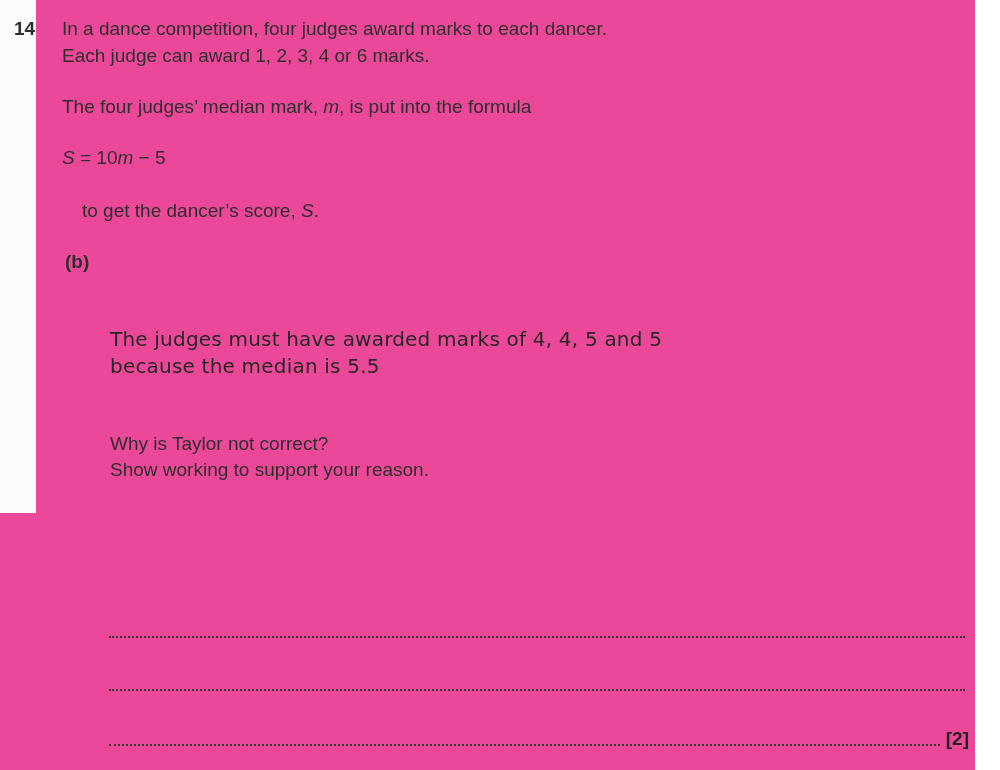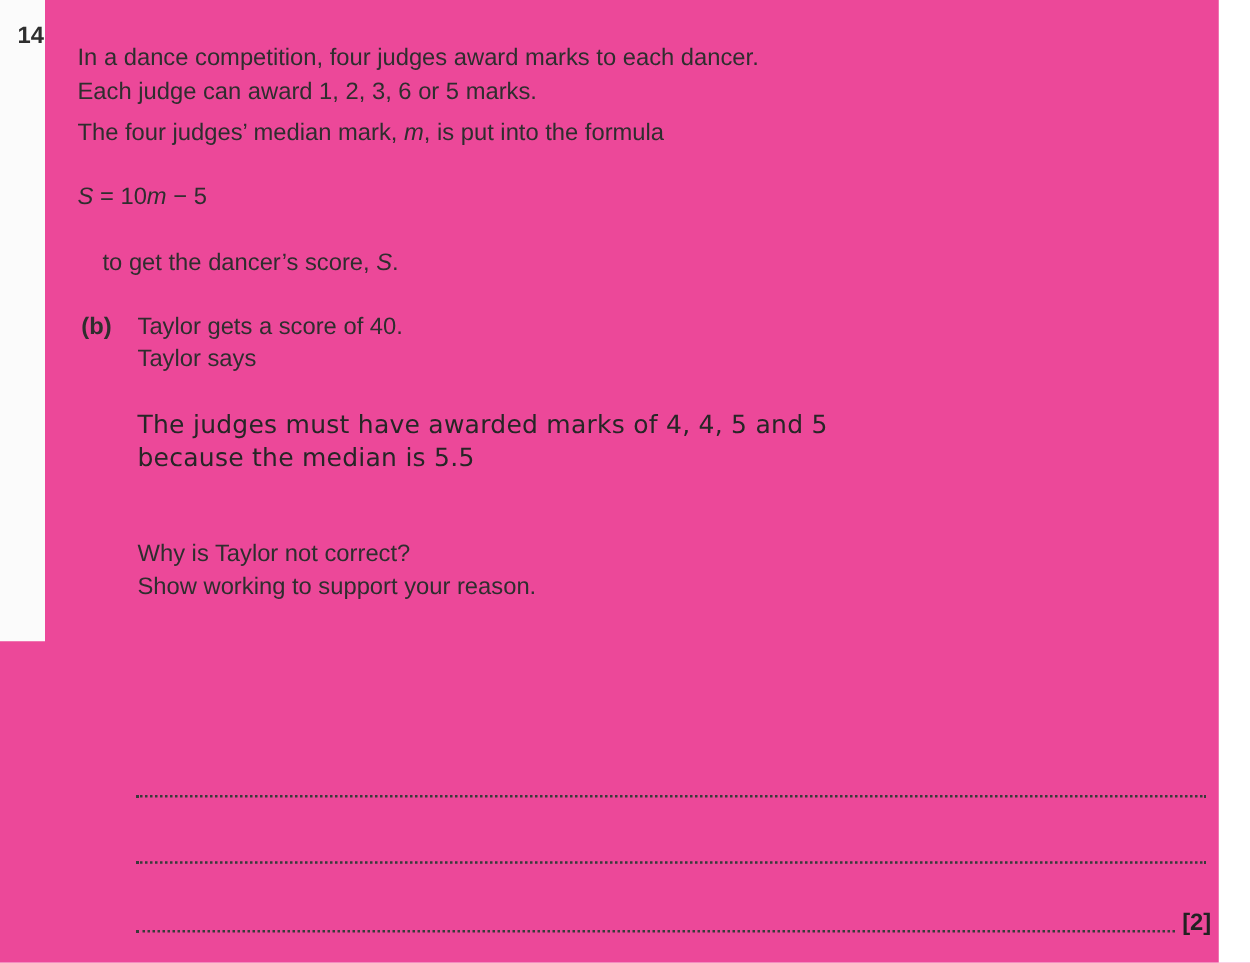--- a/index.html
+++ b/index.html
@@ -26,21 +26,21 @@
   }
   .txt {
     position: absolute;
     font-size: 19px;
     line-height: 27px;
     color: #2e2e2e;
     white-space: pre;
   }
   .it { font-style: italic; }
   .qnum { left: 14px; top: 15px; font-weight: bold; }
-  .intro { left: 62px; top: 15px; margin-top: 18px; }
+  .intro { left: 62px; top: 15px; }
   .median-line { left: 62px; top: 93px; }
   .formula { left: 62px; top: 144px; }
   .score-line { left: 62px; top: 197px; margin-left: 20px; }
   .pb-label { left: 65px; top: 249px; font-weight: bold; line-height: 26px; }
   .pb-text { left: 110px; top: 249px; line-height: 26px; }
   .quote {
     left: 110px; top: 326px;
     font-family: "DejaVu Sans", sans-serif;
     font-size: 20px;
     line-height: 27px;
@@ -79,31 +79,30 @@
   }
 </style>
 </head>
 <body>
 
 <div class="page">
   <div class="scan-edge"></div>
 
   <div class="txt qnum">14</div>
 
-  <div class="txt intro"><span>In a dance competition, four judges award marks to each dancer.</span><br><span>Each judge can award 1, 2, 3, 6 or 5 marks.</span></div>
+  <div class="txt intro"><span>In a dance competition, four judges award marks to each dancer.</span><br><span>Each judge can award 1, 2, 3, 4 or 6 marks.</span></div>
 
   <div class="txt median-line"><span>The four judges’ median mark, </span><span class="it">m</span><span>, is put into the formula</span></div>
 
   <div class="txt formula"><span class="it">S</span><span> = 10</span><span class="it">m</span><span> − 5</span></div>
 
   <div class="txt score-line"><span>to get the dancer’s score, </span><span class="it">S</span><span>.</span></div>
 
   <div class="txt pb-label">(b)</div>
 
-  <div class="txt pb-text"><span>Taylor gets a score of 40.</span><br><span>Taylor says</span></div>
 
   <div class="txt quote"><span>The judges must have awarded marks of 4, 4, 5 and 5</span><br><span>because the median is 5.5</span><br></div>
 
   <div class="txt prompt"><span>Why is Taylor not correct?</span><br><span>Show working to support your reason.</span></div>
 
   <div class="answer-line al1"></div>
   <div class="answer-line al2"></div>
   <div class="al3row">
     <div class="al3dots"></div>
     <span class="marks">[2]</span>

